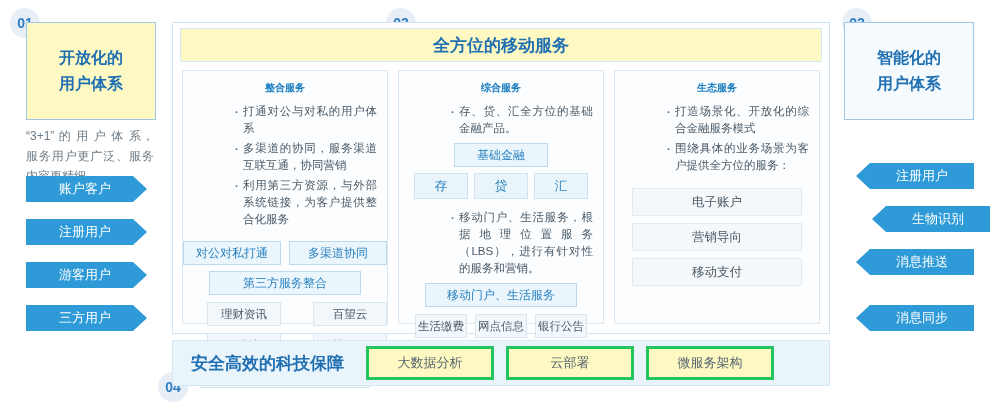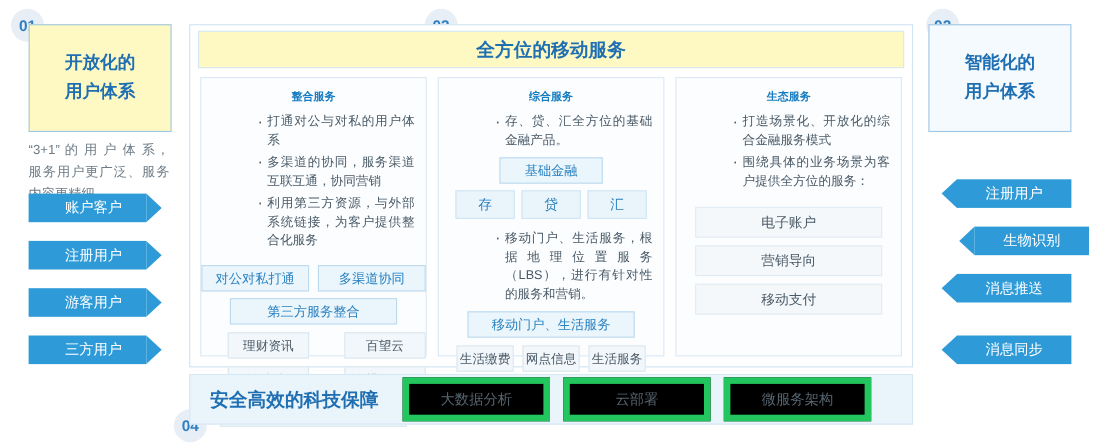--- a/index.html
+++ b/index.html
@@ -67,21 +67,21 @@
 
   .finrow{display:flex;justify-content:center;gap:6px;margin-top:6px;}
   .fincell{width:52px;height:24px;background:#e9f4fb;border:1px solid #cfe5f4;color:#2a82c0;font-size:12.5px;
            display:flex;align-items:center;justify-content:center;}
 
   
   .bottom{position:absolute;left:172px;top:340px;width:656px;height:44px;background:#eaf4fb;
           border:1px solid #d5e8f6;display:flex;align-items:center;}
   .bottom-title{color:#1f6fb2;font-size:17px;font-weight:bold;margin-left:18px;}
   .bottom-tags{display:flex;gap:12px;margin-left:22px;}
-  .bottom-tag{width:122px;height:28px;background:#000000;border:6px solid #22c55e;color:#56656f;font-size:13px;
+  .bottom-tag{width:122px;height:28px;background:#fef9c3;border:3px solid #22c55e;color:#56656f;font-size:13px;
               display:flex;align-items:center;justify-content:center;}
 </style>
 </head>
 <body>
 
 <div class="stage">
 
   <div class="badge" style="left:10px;top:8px;">01</div>
   <div class="badge" style="left:842px;top:8px;">02</div>
   <div class="badge" style="left:386px;top:8px;">03</div>
@@ -177,21 +177,21 @@
       <div class="fincell">贷</div>
       <div class="fincell">汇</div>
     </div>
     <ul class="bullets" style="margin-top:10px;">
       <li>移动门户、生活服务，根据地理位置服务（LBS），进行有针对性的服务和营销。</li>
     </ul>
     <div class="subcap wide2">移动门户、生活服务</div>
     <div class="tagrow">
       <div class="tag t56">生活缴费</div>
       <div class="tag t56">网点信息</div>
-      <div class="tag t56">生活服务</div>
+      <div class="tag t56">银行公告</div>
     </div>
     <div class="tagrow">
       <div class="tag t56">优惠商户</div>
       <div class="tag t56">广告营销</div>
     </div>
   </div>
 
   <div class="col col3">
     <div class="col-title">生态服务</div>
     <ul class="bullets">

